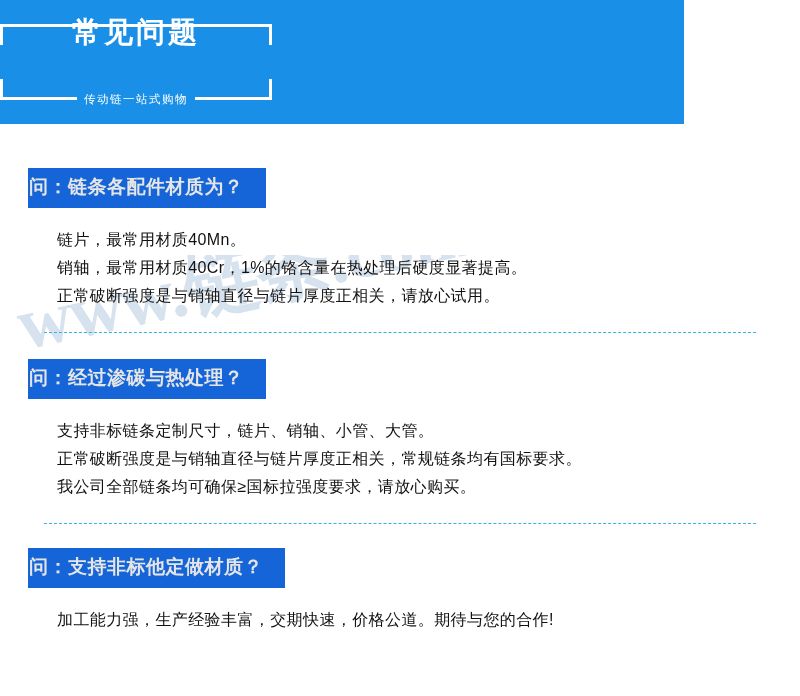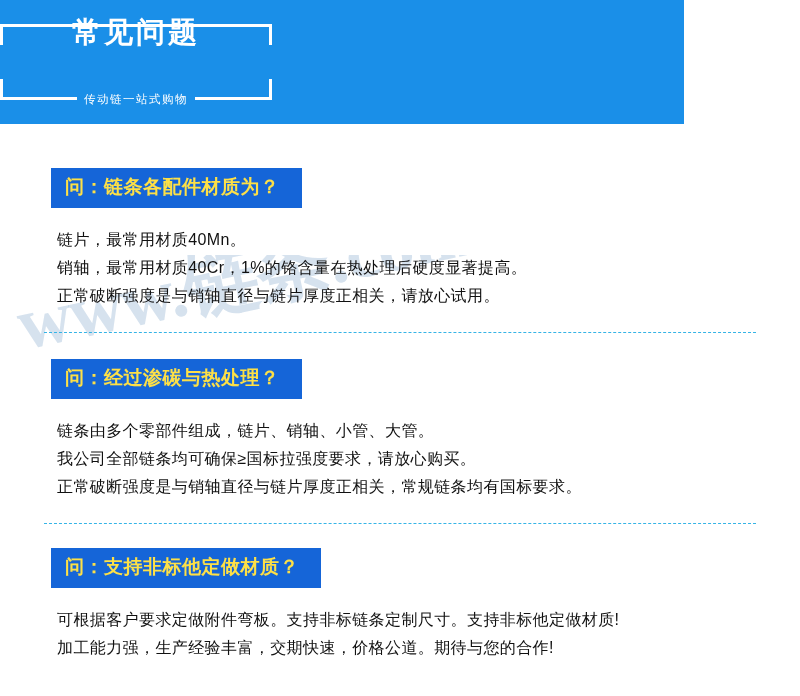--- a/index.html
+++ b/index.html
@@ -115,25 +115,25 @@
   .content {
     position: relative;
     z-index: 10;
     padding: 0;
   }
   .qa-block { position: relative; }
 
   .q-head {
     display: inline-block;
     background: #1565d8;
-    color: #fde047;
+    color: #e5e5e5;
     font-size: 19px;
     font-weight: bold;
-    padding: 9px 22px 10px 14px;
-    margin-left: 51px;
+    padding: 9px 22px 10px 1px;
+    margin-left: 28px;
     letter-spacing: 0.5px;
     line-height: 1.1;
   }
   .q-head.variant2 { background: #1565d8; }
 
   .answers {
     margin: 18px 0 0 57px;
     color: #111111;
     font-size: 16px;
     line-height: 28px;
@@ -182,30 +182,29 @@
       <p>正常破断强度是与销轴直径与链片厚度正相关，请放心试用。</p>
     </div>
   </div>
 
   <div class="divider"></div>
   <div class="spacer-2"></div>
 
   <div class="qa-block">
     <div class="q-head variant2">问：经过渗碳与热处理？</div>
     <div class="answers">
-      <p>链条由多个零部件组成，链片、销轴、小管、大管。</p>
+      <p>支持非标链条定制尺寸，链片、销轴、小管、大管。</p>
+      <p>正常破断强度是与销轴直径与链片厚度正相关，常规链条均有国标要求。</p>
       <p>我公司全部链条均可确保≥国标拉强度要求，请放心购买。</p>
-      <p>正常破断强度是与销轴直径与链片厚度正相关，常规链条均有国标要求。</p>
     </div>
   </div>
 
   <div class="divider"></div>
   <div class="spacer-3"></div>
 
   <div class="qa-block">
     <div class="q-head">问：支持非标他定做材质？</div>
     <div class="answers">
-      <p>可根据客户要求定做附件弯板。支持非标链条定制尺寸。支持非标他定做材质!</p>
       <p>加工能力强，生产经验丰富，交期快速，价格公道。期待与您的合作!</p>
     </div>
   </div>
 
 </div>
 
 </body></html>

